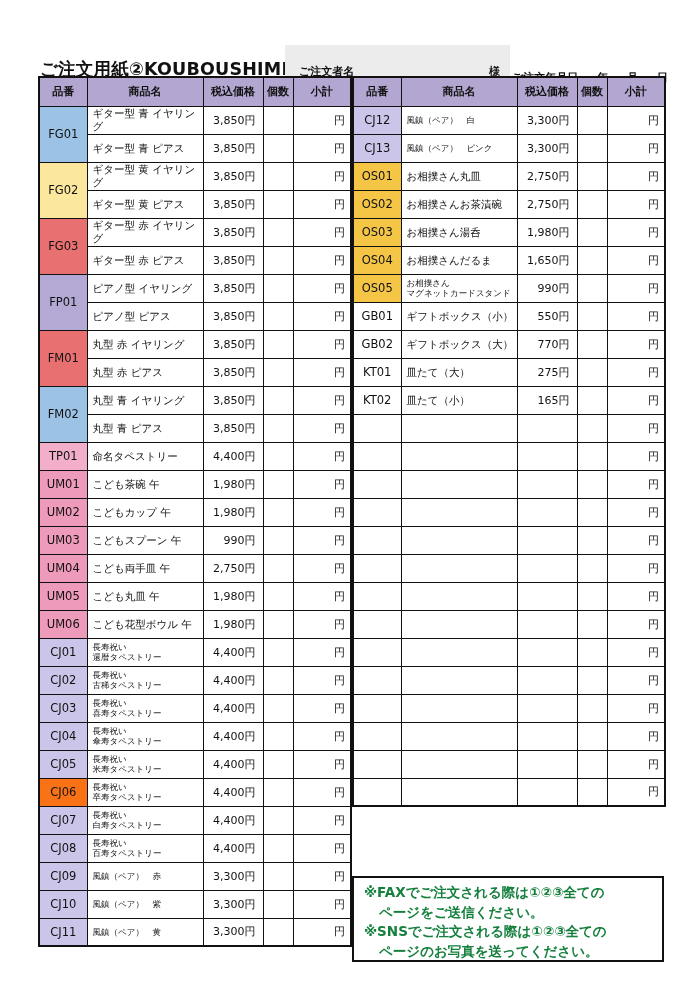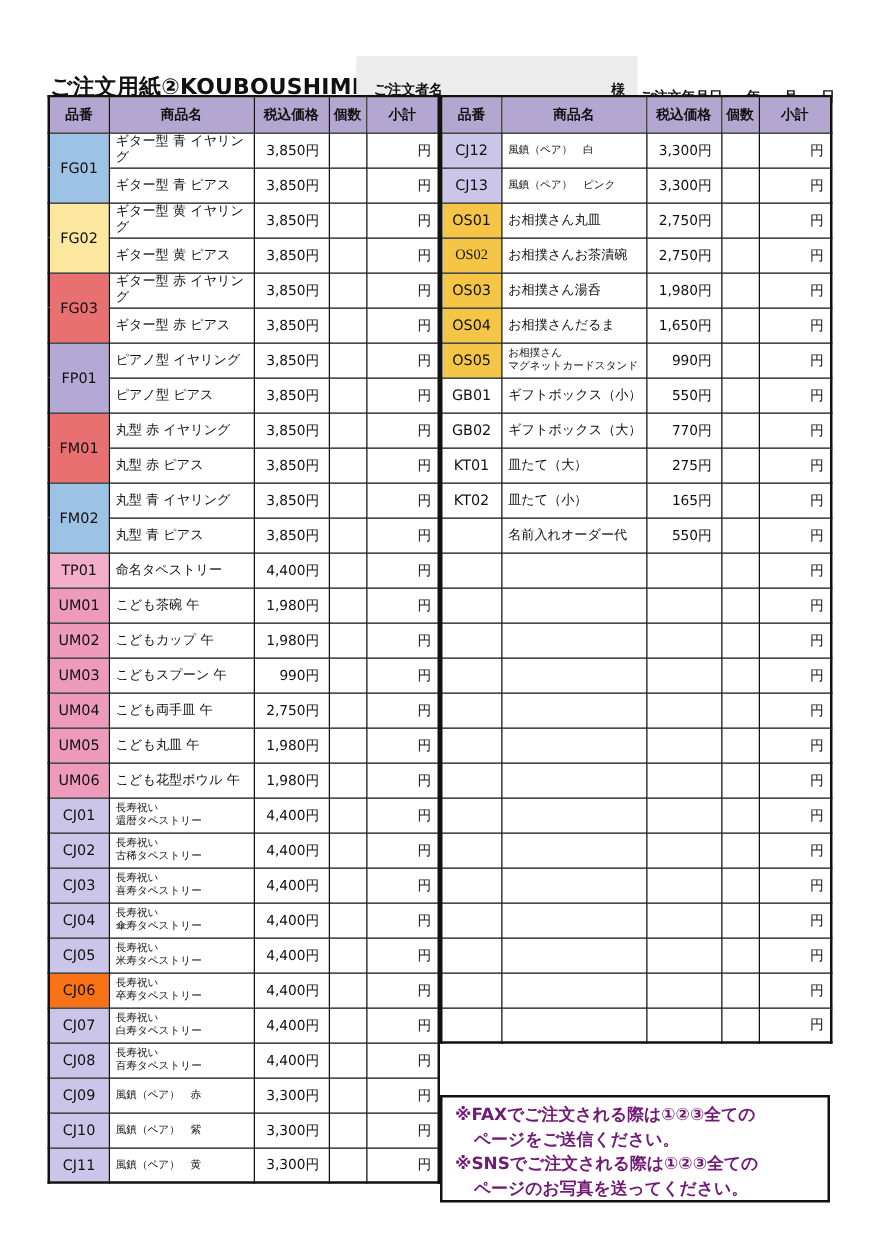--- a/index.html
+++ b/index.html
@@ -34,21 +34,21 @@
   tbody tr{height:28px;}
   th{background:#b3a6d0;font-size:11px;font-weight:bold;text-align:center;}
   td.code{text-align:center;font-size:11.5px;background:#fff;}
   td.name{font-size:10.5px;padding-left:5px;white-space:pre-line;line-height:1.2;}
   td.name.small{font-size:8.5px;}
   td.price{font-size:11px;text-align:right;padding-right:7px;}
   td.sub{font-size:11px;text-align:right;padding-right:5px;}
   .note-box{
     position:absolute;left:352px;top:876px;width:312px;height:86px;
     border:2.5px solid #111;box-sizing:border-box;padding:5px 6px 0 10px;
-    font-size:13.5px;font-weight:bold;line-height:19.5px;color:#701a75;
+    font-size:13.5px;font-weight:bold;line-height:19.5px;color:#15803d;
     white-space:nowrap;
   }
   .note-line.indent{padding-left:15px;}
 </style>
 </head>
 <body>
 
 <div class="sheet">
 
   <div class="page-title">ご注文用紙②KOUBOUSHIMEI</div>
@@ -330,21 +330,21 @@
           <td class="sub">円</td>
         </tr>
         <tr>
           <td class="code" style="background: rgb(245, 198, 70);">OS01</td>
           <td class="name">お相撲さん丸皿</td>
           <td class="price">2,750円</td>
           <td class="qty"></td>
           <td class="sub">円</td>
         </tr>
         <tr>
-          <td class="code" style="background: rgb(245, 198, 70); font-family: Liberation Serif, serif;">OS02</td>
+          <td class="code" style="background: rgb(245, 198, 70);">OS02</td>
           <td class="name">お相撲さんお茶漬碗</td>
           <td class="price">2,750円</td>
           <td class="qty"></td>
           <td class="sub">円</td>
         </tr>
         <tr>
           <td class="code" style="background: rgb(245, 198, 70);">OS03</td>
           <td class="name">お相撲さん湯呑</td>
           <td class="price">1,980円</td>
           <td class="qty"></td>
@@ -383,27 +383,20 @@
           <td class="code" style="background: rgb(255, 255, 255);">KT01</td>
           <td class="name">皿たて（大）</td>
           <td class="price">275円</td>
           <td class="qty"></td>
           <td class="sub">円</td>
         </tr>
         <tr>
           <td class="code" style="background: rgb(255, 255, 255);">KT02</td>
           <td class="name">皿たて（小）</td>
           <td class="price">165円</td>
-          <td class="qty"></td>
-          <td class="sub">円</td>
-        </tr>
-        <tr>
-          <td class="code" style="background: rgb(255, 255, 255);"></td>
-          <td class="name">名前入れオーダー代</td>
-          <td class="price">550円</td>
           <td class="qty"></td>
           <td class="sub">円</td>
         </tr>
         <tr>
           <td class="code"></td>
           <td class="name"></td>
           <td class="price"></td>
           <td class="qty"></td>
           <td class="sub">円</td>
         </tr>

